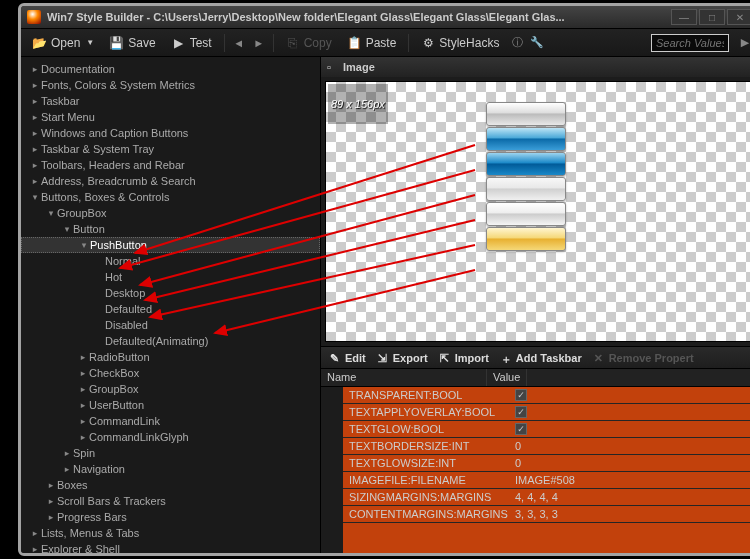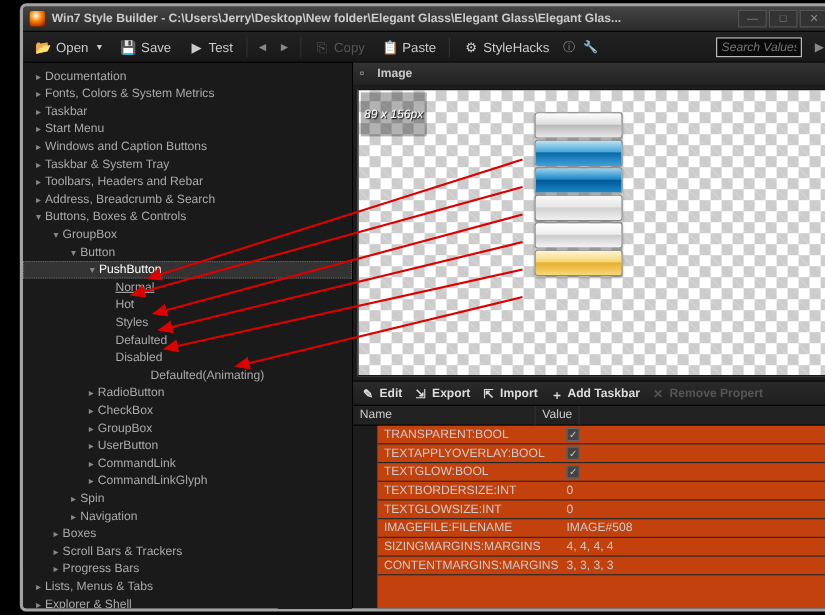--- a/index.html
+++ b/index.html
@@ -149,41 +149,41 @@
           <span>GroupBox</span>
         </div>
         <div class="tree-item" style="padding-left: 40px;">
           <span class="tree-expander">▾</span>
           <span>Button</span>
         </div>
         <div class="tree-item selected" style="padding-left: 56px;">
           <span class="tree-expander">▾</span>
           <span>PushButton</span>
         </div>
-        <div class="tree-item" style="padding-left: 72px; text-decoration: underline;">
+        <div class="tree-item" style="padding-left: 72px;">
           <span class="tree-expander"></span>
           <span>Normal</span>
         </div>
         <div class="tree-item" style="padding-left: 72px;">
           <span class="tree-expander"></span>
           <span>Hot</span>
         </div>
         <div class="tree-item" style="padding-left: 72px;">
           <span class="tree-expander"></span>
-          <span>Styles</span>
+          <span>Desktop</span>
         </div>
         <div class="tree-item" style="padding-left: 72px;">
           <span class="tree-expander"></span>
           <span>Defaulted</span>
         </div>
         <div class="tree-item" style="padding-left: 72px;">
           <span class="tree-expander"></span>
           <span>Disabled</span>
         </div>
-        <div class="tree-item" style="padding-left: 104px; text-align: right;">
+        <div class="tree-item" style="padding-left: 72px; text-align: right;">
           <span class="tree-expander"></span>
           <span>Defaulted(Animating)</span>
         </div>
         <div class="tree-item" style="padding-left: 56px;">
           <span class="tree-expander">▸</span>
           <span>RadioButton</span>
         </div>
         <div class="tree-item" style="padding-left: 56px;">
           <span class="tree-expander">▸</span>
           <span>CheckBox</span>

